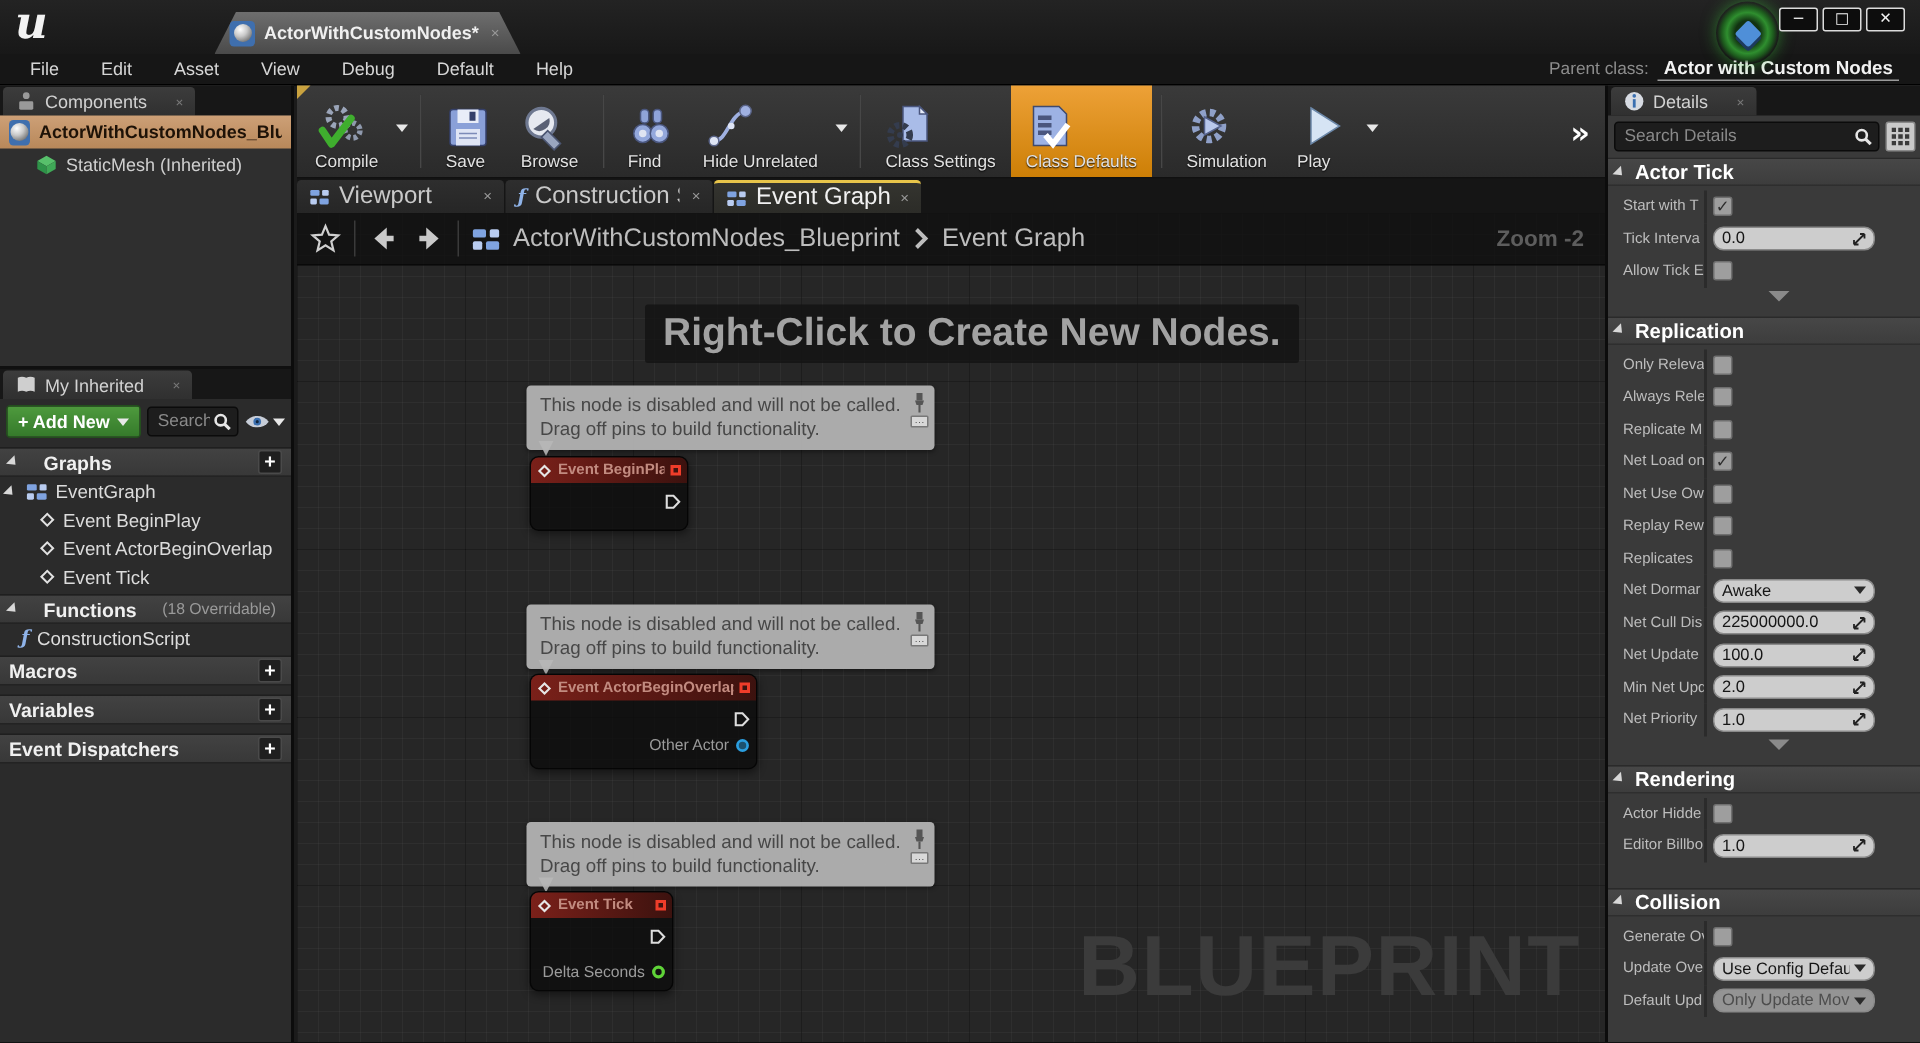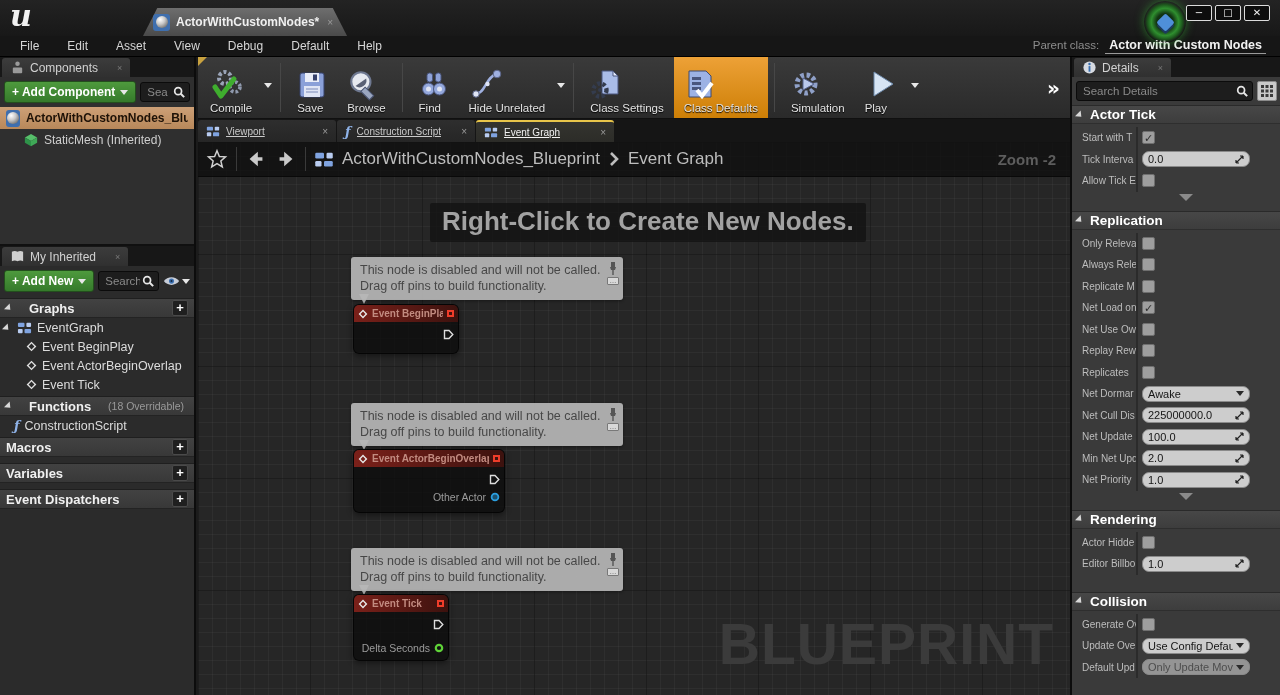--- a/index.html
+++ b/index.html
@@ -96,21 +96,21 @@
   .tb-caret{align-self:center;margin:0 2px;}
   .tb-sep{width:1px;background:#1c1c1c;border-right:1px solid #474747;margin:6px 6px;}
   .tb-overflow{margin-left:auto;align-self:center;color:#fff;font-size:20px;font-weight:bold;padding:0 8px;
     font-family:"DejaVu Sans",sans-serif;}
 
   
   #doc-tabs{height:23px;background:#151515;display:flex;align-items:flex-end;flex:none;}
   .dtab{height:22px;display:flex;align-items:center;gap:6px;padding:0 8px;margin-right:1px;
     background:linear-gradient(#2e2e2e,#262626);border-radius:3px 3px 0 0;position:relative;min-width:138px;}
   .dtab.active{background:linear-gradient(#34342f,#2c2c28);border-top:2px solid #e8c54a;}
-  .dtab-label{color:#c9c9c9;font-size:10px;white-space:nowrap;overflow:hidden;max-width:96px;text-decoration:underline;}
+  .dtab-label{color:#c9c9c9;font-size:16px;white-space:nowrap;overflow:hidden;max-width:96px;}
   .dtab.active .dtab-label{color:#f1f1f1;}
   .dtab .tab-close{margin-left:auto;}
 
   
   #graph{flex:1;position:relative;overflow:hidden;background-color:#262626;
     background-image:
       linear-gradient(rgba(0,0,0,.38) 1px,transparent 1px),
       linear-gradient(90deg,rgba(0,0,0,.38) 1px,transparent 1px),
       linear-gradient(rgba(255,255,255,.035) 1px,transparent 1px),
       linear-gradient(90deg,rgba(255,255,255,.035) 1px,transparent 1px);
@@ -222,33 +222,20 @@
       <div class="tabstrip">
         <div class="ptab">
           <svg width="15" viewBox="0 0 16 16">
               <circle cx="8" cy="4" r="2.4" fill="#9a9a9a"></circle>
               <rect x="3" y="8" width="10" height="6" rx="1" fill="#9a9a9a"></rect>
             </svg>
           <span class="ptab-label">Components</span>
           <span class="tab-close">×</span>
         </div>
       </div>
-      <div class="panel-toolbar">
-        <span class="green-btn">
-          <span>+ Add Component</span>
-          <span class="caret"></span>
-        </span>
-        <span class="searchbox">
-          <input placeholder="Sea" style="">
-          <svg width="12" viewBox="0 0 14 14">
-              <circle cx="6" cy="6" r="4" fill="none" stroke="#e6e6e6" stroke-width="2"></circle>
-              <line x1="9" y1="9" x2="13" y2="13" stroke="#e6e6e6" stroke-width="2.4"></line>
-            </svg>
-        </span>
-      </div>
       <div class="comp-row selected">
         <span class="sphere-box">
             <span class="sphere"></span>
           </span>
         <span class="comp-label">ActorWithCustomNodes_Blueprint</span>
       </div>
       <div class="comp-row">
         <span class="indent"></span>
         <svg width="14" viewBox="0 0 16 16">
             <path d="M8 1 L15 5 L8 9 L1 5 Z" fill="#57c06b"></path>

